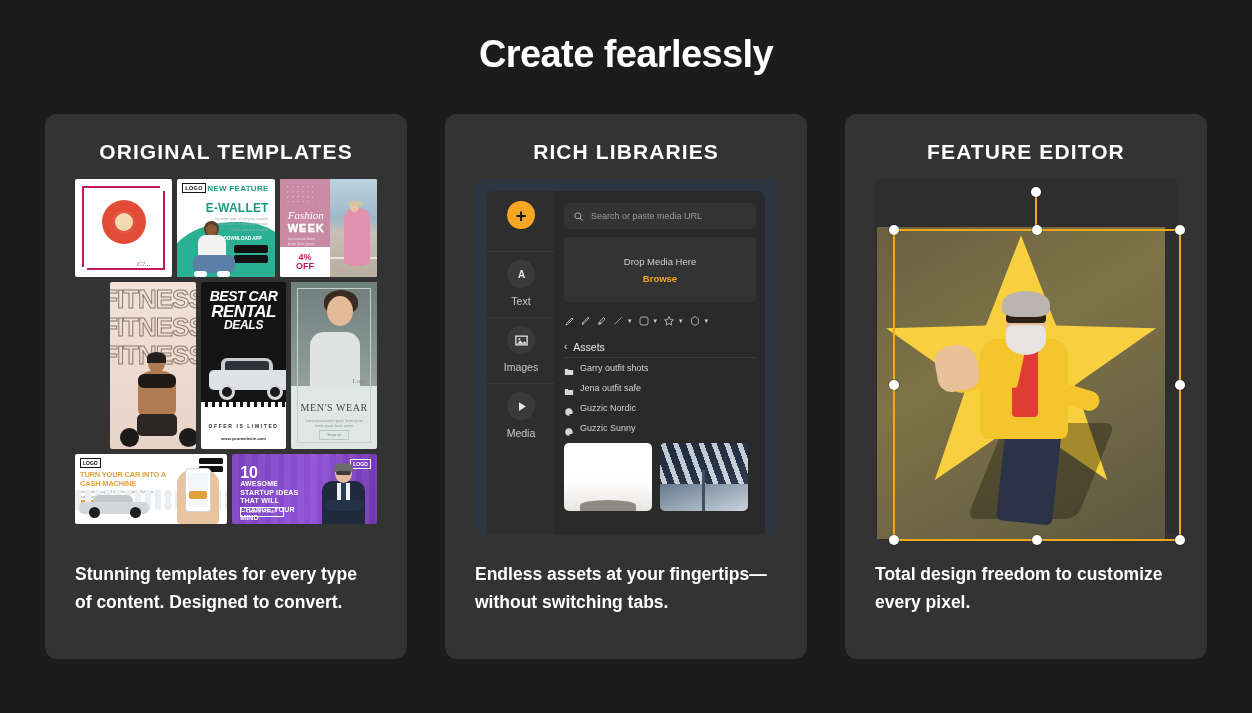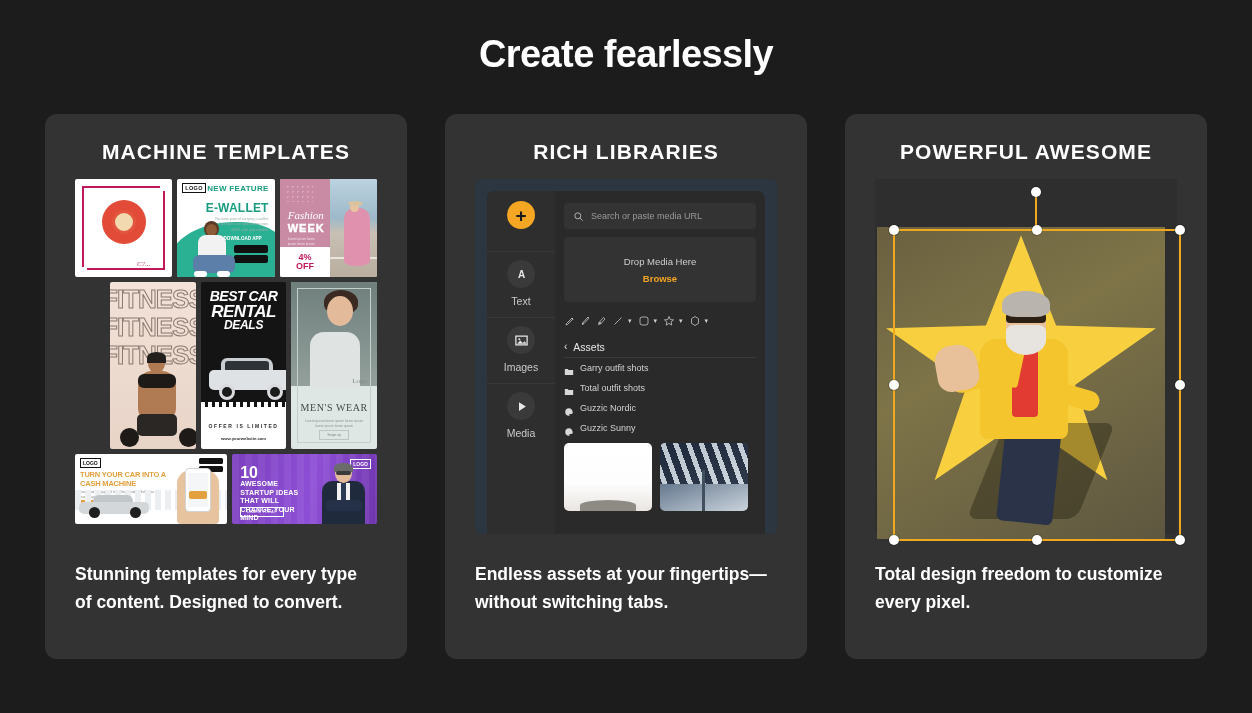--- a/index.html
+++ b/index.html
@@ -414,21 +414,21 @@
 </head>
 <body>
 
 <div>
 
   <h1 class="page-title">Create fearlessly</h1>
 
   <div class="cards">
 
     <section class="card">
-      <div class="card-title">MACHINE TEMPLATES</div>
+      <div class="card-title">ORIGINAL TEMPLATES</div>
 
       <div class="tpl-visual">
 
         <div class="tpl-row r1">
           <div class="tpl t-coffee">
             <div class="frame"></div>
             <div class="frame2"></div>
             <div class="saucer"></div>
             <div class="cup"></div>
             <div class="sig">C?...</div>
@@ -665,21 +665,21 @@
             <div class="asset-row">
               <span class="aic"><svg viewBox="0 0 24 24">
                     <path d="M2 5h7l2 2h11v12H2z"></path>
                   </svg></span>
               <span class="alb">Garry outfit shots</span>
             </div>
             <div class="asset-row">
               <span class="aic"><svg viewBox="0 0 24 24">
                     <path d="M2 5h7l2 2h11v12H2z"></path>
                   </svg></span>
-              <span class="alb">Total outfit shots</span>
+              <span class="alb">Jena outfit safe</span>
             </div>
             <div class="asset-row">
               <span class="aic"><svg viewBox="0 0 24 24">
                     <path d="M12 3a9 9 0 100 18c1.7 0 2-1.2 1.2-2-.8-.9-.2-2 1-2H17a4 4 0 004-4c0-5-4-10-9-10z"></path>
                   </svg></span>
               <span class="alb">Guzzic Nordic</span>
             </div>
             <div class="asset-row">
               <span class="aic"><svg viewBox="0 0 24 24">
                     <path d="M12 3a9 9 0 100 18c1.7 0 2-1.2 1.2-2-.8-.9-.2-2 1-2H17a4 4 0 004-4c0-5-4-10-9-10z"></path>
@@ -693,21 +693,21 @@
             </div>
 
           </div>
         </div>
       </div>
 
       <p class="card-desc">Endless assets at your fingertips—without switching tabs.</p>
     </section>
 
     <section class="card">
-      <div class="card-title">POWERFUL AWESOME</div>
+      <div class="card-title">FEATURE EDITOR</div>
 
       <div class="edit-visual">
 
         <div class="canvas-art">
           <div class="star"></div>
           <div class="person-art">
             <div class="pa-shadow"></div>
             <div class="pa-legs"></div>
             <div class="pa-jacket"></div>
             <div class="pa-shirt"></div>

